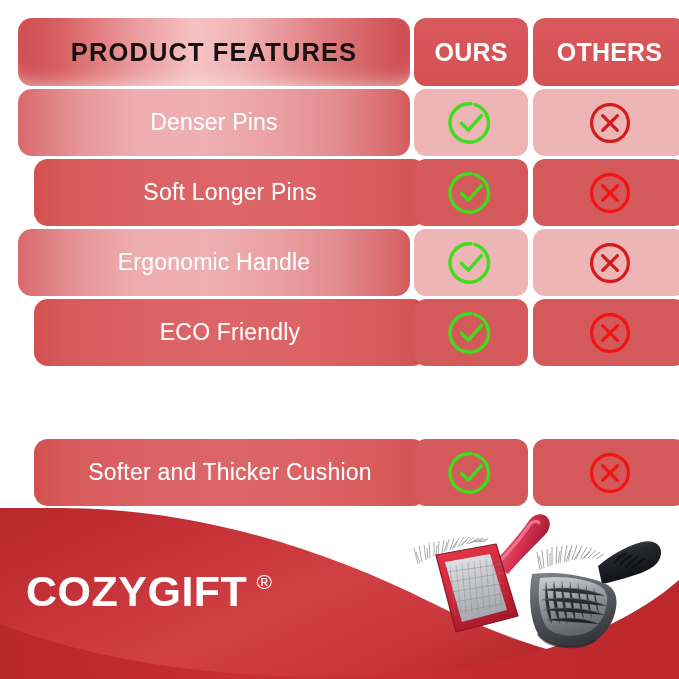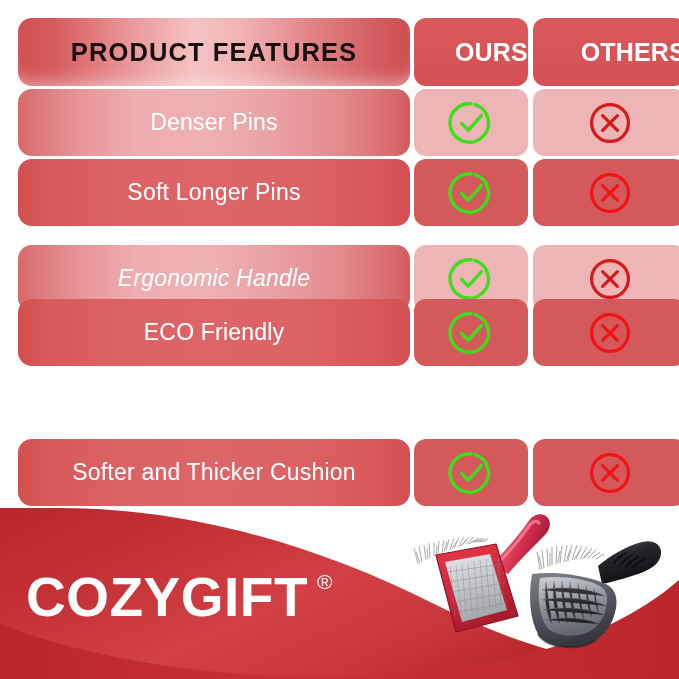--- a/index.html
+++ b/index.html
@@ -86,21 +86,20 @@
   #header-title-text {
     font-size: 25.5px;
     font-weight: bold;
     letter-spacing: 1.1px;
     color: #17100f;
   }
 
   #row-header .cell-ours,
   #row-header .cell-others {
     background: linear-gradient(to bottom, #d9585b 0%, #d45053 100%);
-    justify-content: flex-end;
   }
   .col-head-text {
     color: #ffffff;
     font-size: 25px;
     font-weight: bold;
     letter-spacing: 0.2px;
   }
 
   
   .row-light .cell-feature {
@@ -111,20 +110,21 @@
   }
   .row-light .cell-ours,
   .row-light .cell-others {
     background: #eeb5b7;
   }
 
   .row-dark .cell-feature {
     background: linear-gradient(to right,
         #d2504f 0%, #d85a5b 8%, #dc6365 30%,
         #dd6567 50%, #dc6264 72%, #d85859 92%, #d14f50 100%);
+    margin-left: 16px;
   }
   .row-dark .cell-ours,
   .row-dark .cell-others {
     background: #d4595b;
   }
 
   .feature-label {
     color: #ffffff;
     font-size: 23px;
     font-weight: normal;
@@ -150,21 +150,21 @@
   #brand-name-wrap {
     position: absolute;
     left: 26px;
     top: 570px;
     display: flex;
     align-items: flex-start;
     z-index: 5;
   }
   #brand-name-text {
     color: #ffffff;
-    font-size: 55px;
+    font-size: 43px;
     font-weight: bold;
     letter-spacing: 0.5px;
     line-height: 1;
   }
   #brand-reg-text {
     color: #ffffff;
     font-size: 21px;
     font-weight: normal;
     line-height: 1;
     margin-left: 9px;
@@ -227,21 +227,21 @@
       </svg>
     </div>
     <div class="cell-others">
       <svg class="icon-cross" width="46" height="46" viewBox="0 0 46 46">
         <circle cx="23" cy="23" r="18.4" fill="none" stroke="#f01414" stroke-width="3.2"></circle>
         <path d="M15.6 15.6 L30.4 30.4 M30.4 15.6 L15.6 30.4" fill="none" stroke="#f01414" stroke-width="3.2" stroke-linecap="round"></path>
       </svg>
     </div>
   </div>
 
-  <div class="table-row row-light" style="top:245px;font-style:italic;">
+  <div class="table-row row-light" style="top:229px;">
     <div class="cell-feature">
       <span class="feature-label">Ergonomic Handle</span>
     </div>
     <div class="cell-ours">
       <svg class="icon-check" width="48" height="48" viewBox="0 0 48 48">
         <path d="M28 5.6 A19.2 19.2 0 1 1 24 4.8" fill="none" stroke="#3fdd1c" stroke-width="3.4" stroke-linecap="round"></path>
         <path d="M14.6 24.4 L21.4 31.2 L34.4 16.6" fill="none" stroke="#3fdd1c" stroke-width="3.4" stroke-linecap="round" stroke-linejoin="round"></path>
       </svg>
     </div>
     <div class="cell-others">

